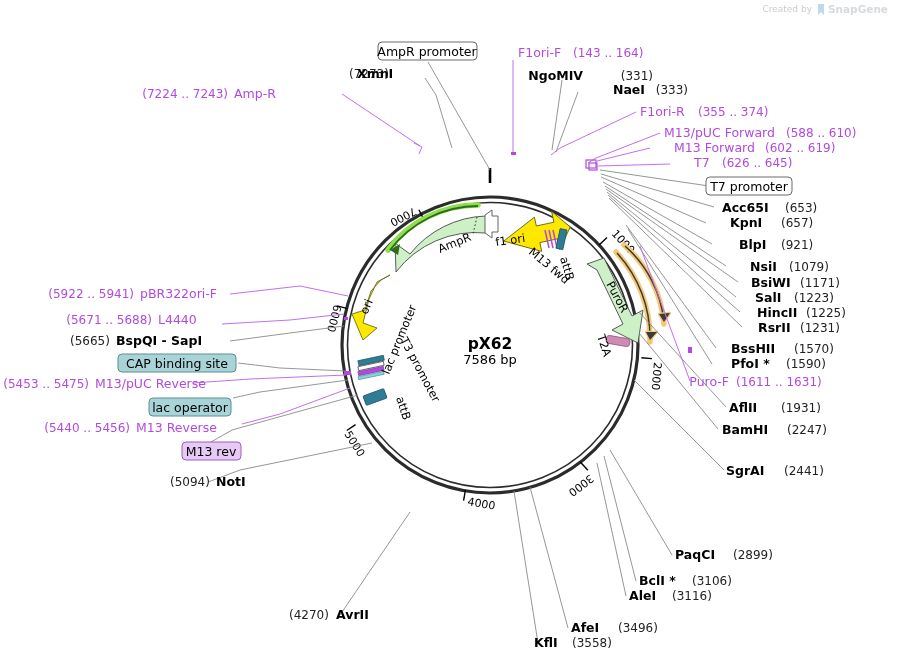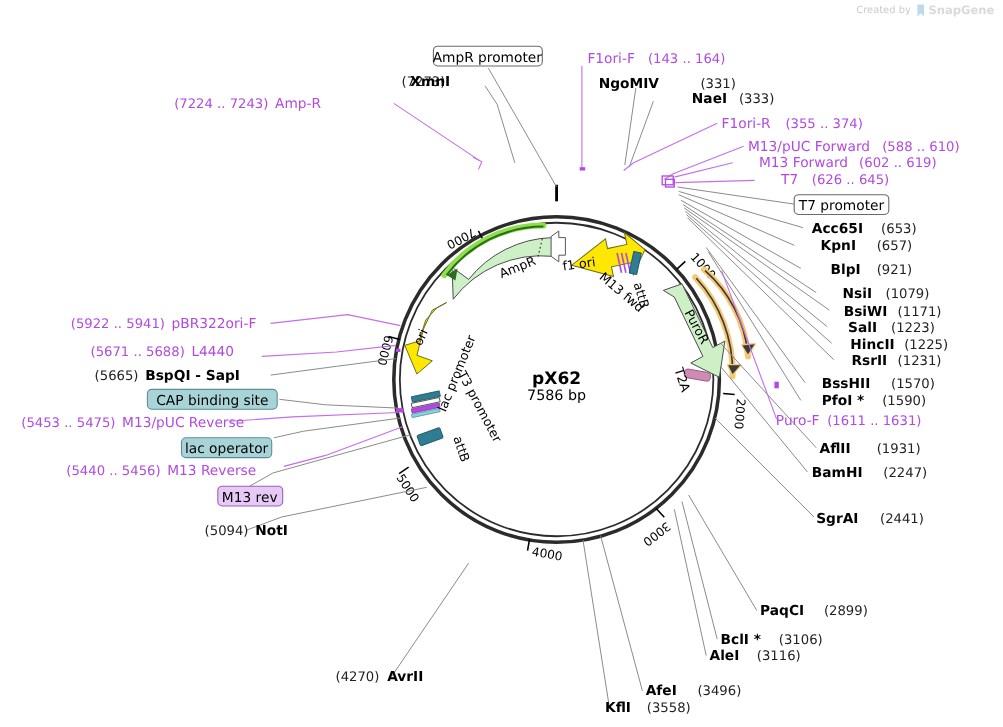--- a/index.html
+++ b/index.html
@@ -4,21 +4,21 @@
 <title>pX62 plasmid map</title>
 <style>
   html,body{margin:0;padding:0;}
   body{
     width:912px;height:661px;
     background:#ffffff;
     font-family:"DejaVu Sans","Liberation Sans",sans-serif;
     overflow:hidden;
     position:relative;
   }
-  #map-root{position:absolute;left:16px;top:0;width:740px;height:661px;}
+  #map-root{position:absolute;left:0;top:0;width:740px;height:661px;}
   svg{display:block;}
 
   .lbl{font-family:"DejaVu Sans","Liberation Sans",sans-serif;}
   .enz-name{font-weight:bold;font-size:12.5px;fill:#000;}
   .enz-pos{font-size:12px;fill:#222;}
   .primer{font-size:12.5px;fill:#b14ae0;}
   .primer-pos{font-size:12px;fill:#b14ae0;}
   .feat-inline{font-size:11.5px;fill:#000;}
   .title{font-weight:bold;font-size:15.5px;fill:#000;}
   .subtitle{font-size:13px;fill:#000;}

